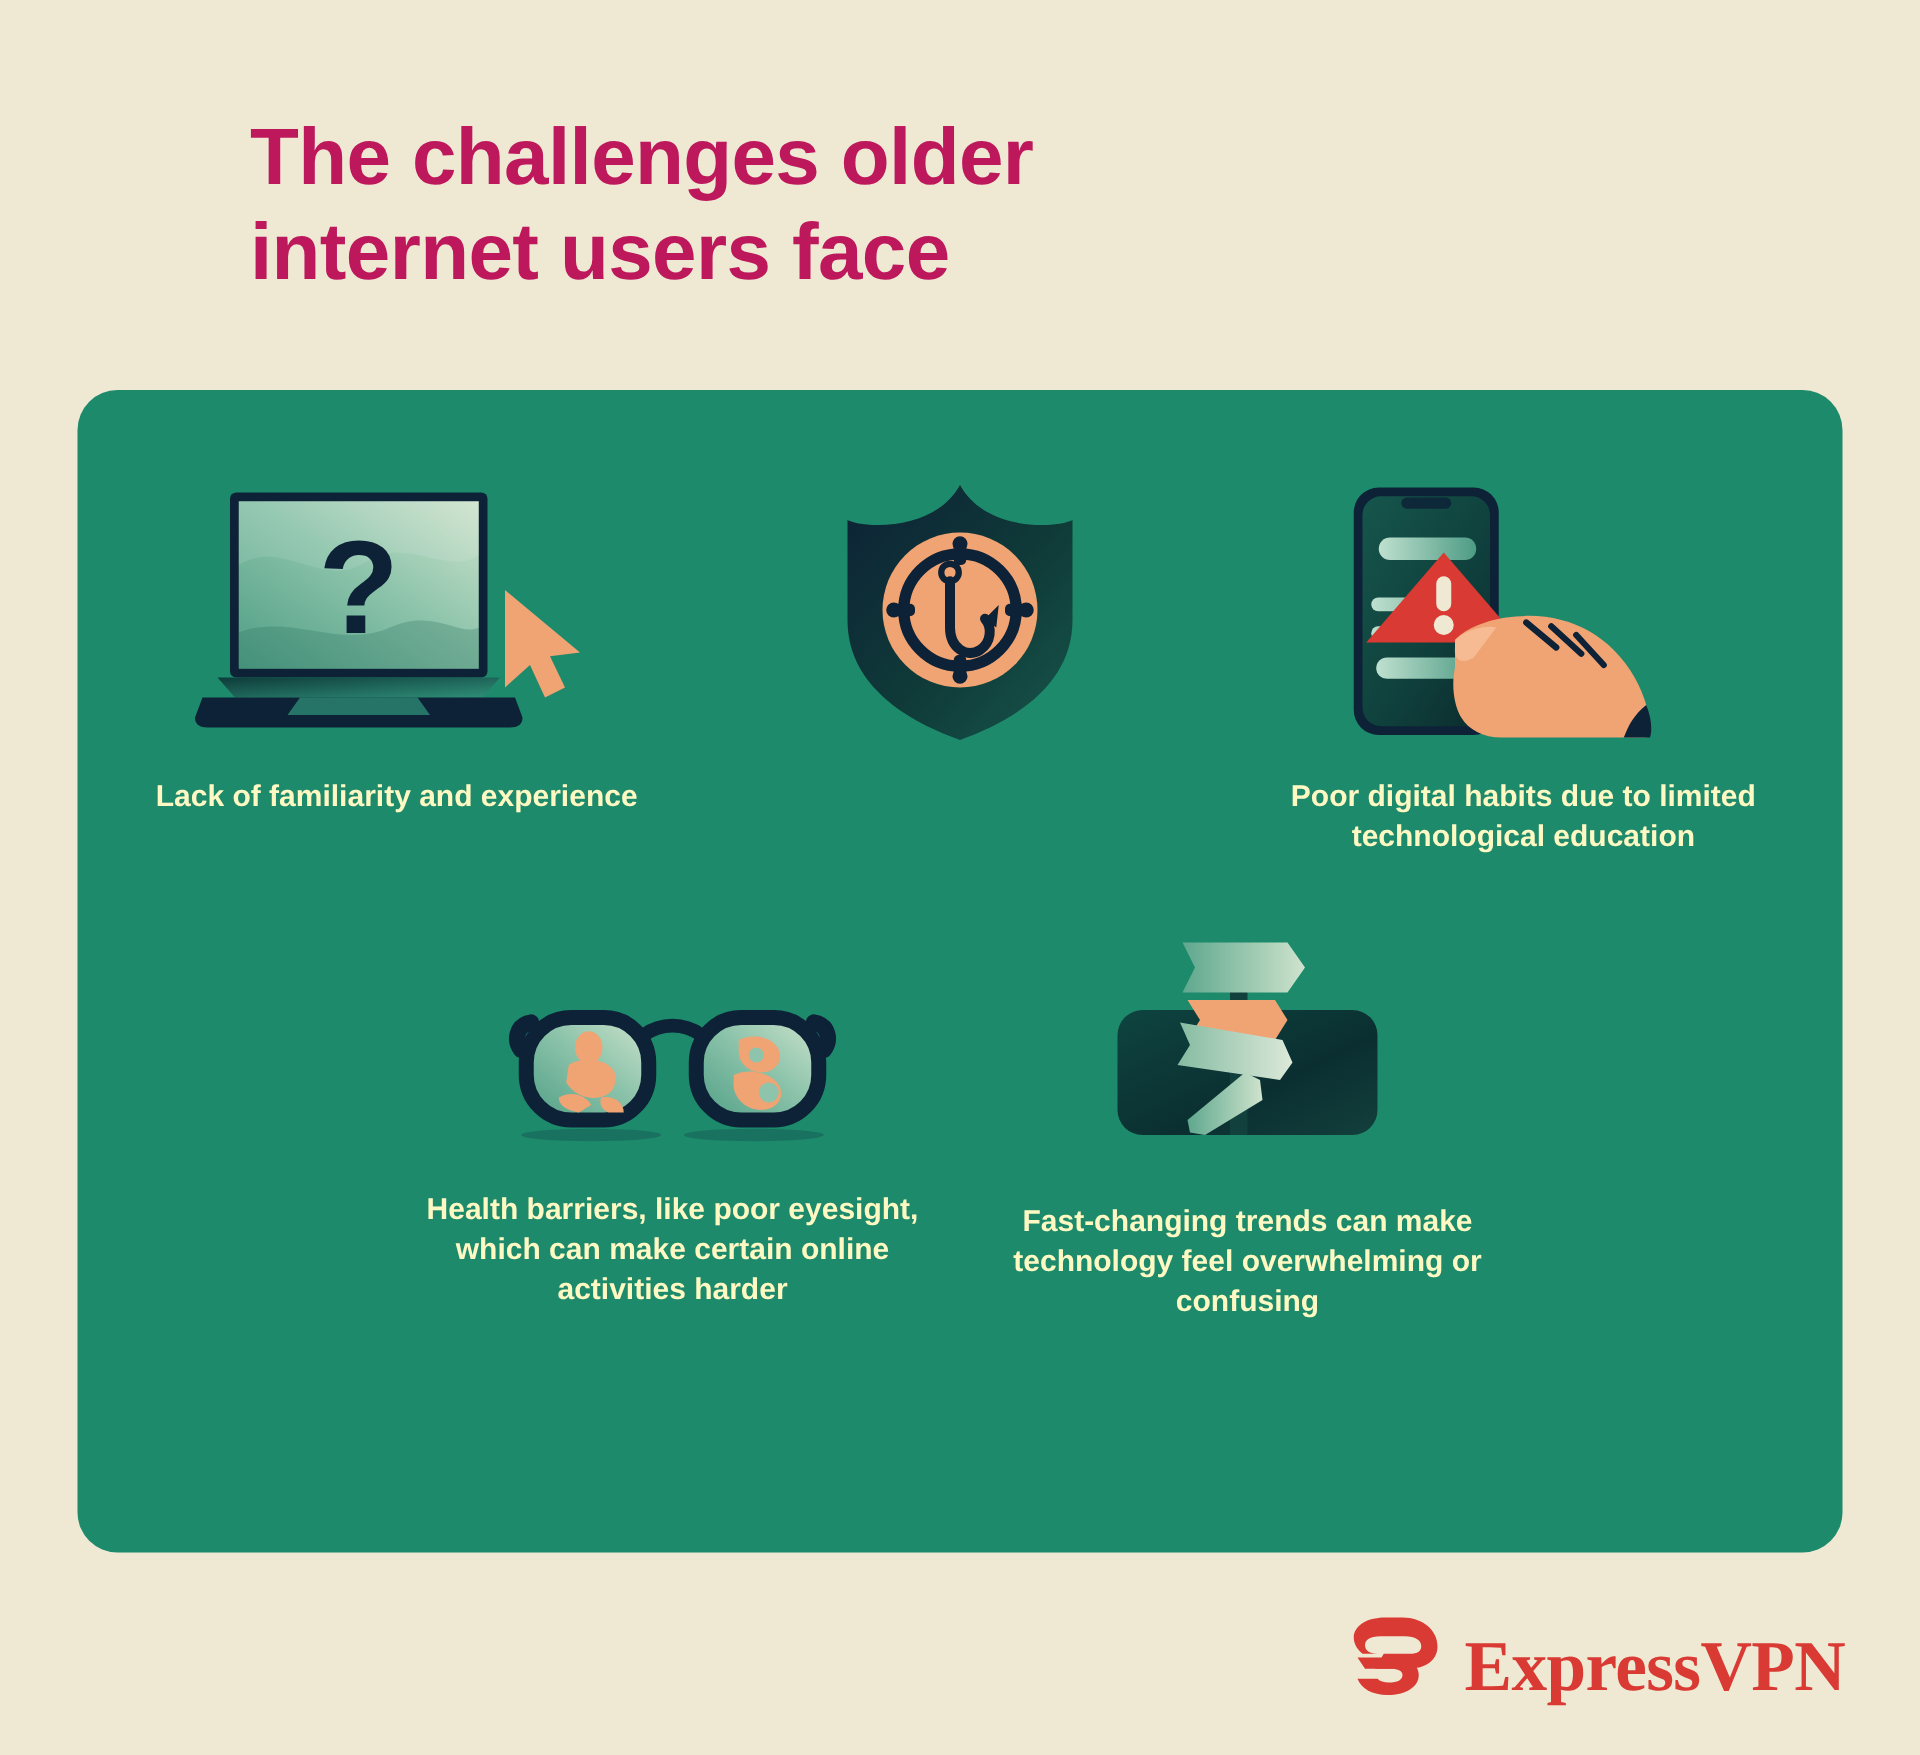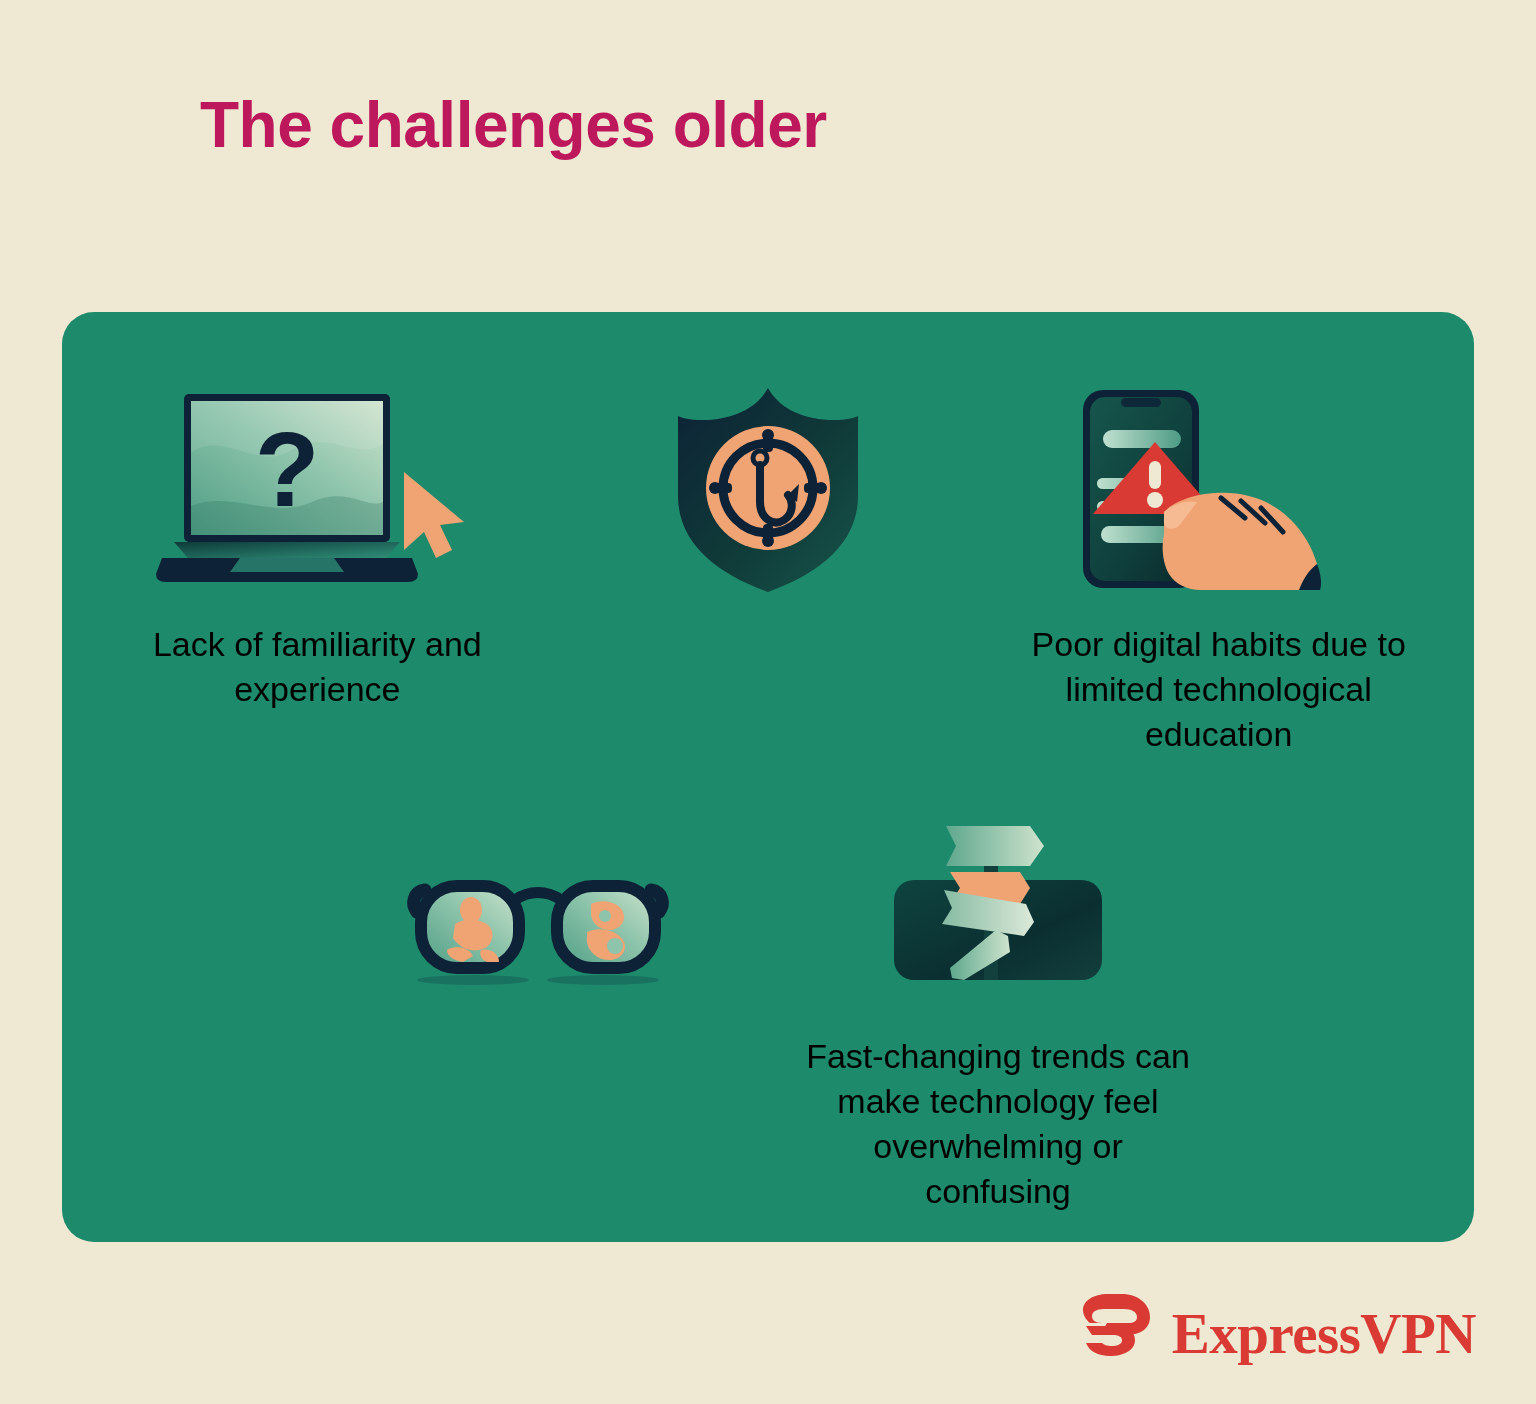--- a/index.html
+++ b/index.html
@@ -68,25 +68,25 @@
     height: 212px;
     display: flex;
     align-items: flex-end;
     justify-content: center;
   }
   .icon-wrap.glasses-wrap { height: 180px; }
   .icon-wrap.signs-wrap   { height: 190px; }
 
   .caption {
     margin-top: 26px;
-    color: #000000;
-    font-size: 34px;
+    color: #fef9c3;
+    font-size: 24px;
     line-height: 1.33;
     text-align: center;
-    font-weight: 400;
+    font-weight: 700;
     max-width: 400px;
   }
   .caption-wide { max-width: 420px; }
 
   
   .logo {
     position: absolute;
     right: 60px;
     bottom: 42px;
     display: flex;
@@ -101,20 +101,21 @@
     letter-spacing: -0.5px;
     line-height: 1;
     margin-top: 17px;
   }
 </style>
 </head>
 <body>
 
 <div class="title">
   <div>The challenges older</div>
+  <div>internet users face</div>
 </div>
 
 <div class="card">
 
   <div class="row row-top">
 
     <div class="cell">
       <div class="icon-wrap">
         <svg width="330" height="212" viewBox="0 0 330 212">
           <defs>
@@ -281,20 +282,21 @@
           </g>
 
           <g fill="#f0a373">
             <path d="M188 36 C 200 30 216 34 220 44 C 224 54 216 62 206 62 C 196 62 188 54 188 46 Z"></path>
             <path d="M184 64 C 196 58 214 62 220 72 C 226 82 218 92 206 92 C 192 92 182 80 184 68 Z"></path>
             <circle cx="212" cy="78" r="8" fill="#8dc4ab"></circle>
             <circle cx="202" cy="48" r="6" fill="#8dc4ab"></circle>
           </g>
         </svg>
       </div>
+      <div class="caption">Health barriers, like poor eyesight, which can make certain online activities harder</div>
     </div>
 
     <div class="cell">
       <div class="icon-wrap signs-wrap">
         <svg width="240" height="190" viewBox="0 0 240 190">
           <defs>
             <linearGradient id="tab" x1="0" y1="0" x2="1" y2="1">
               <stop offset="0%" stop-color="#0e4440"></stop>
               <stop offset="60%" stop-color="#0b2f31"></stop>
               <stop offset="100%" stop-color="#123f3c"></stop>

